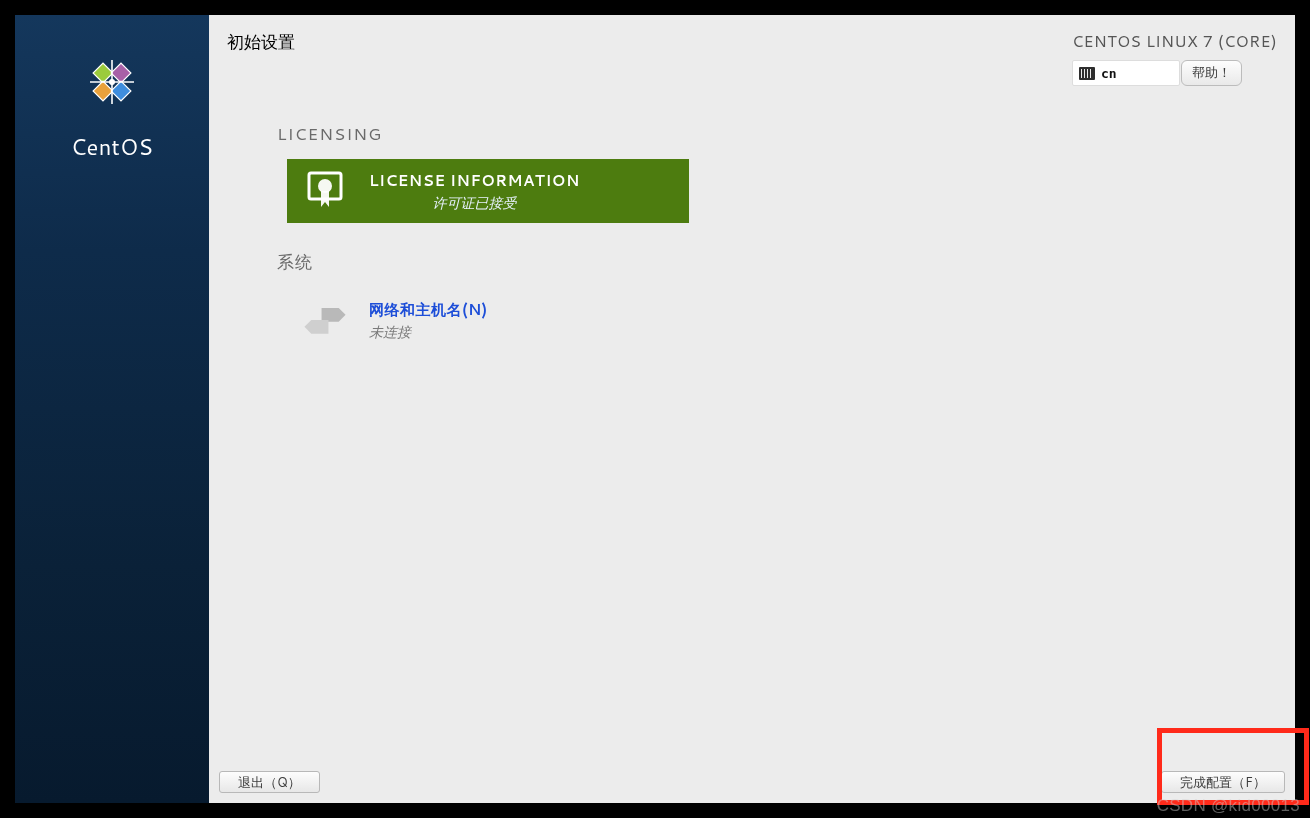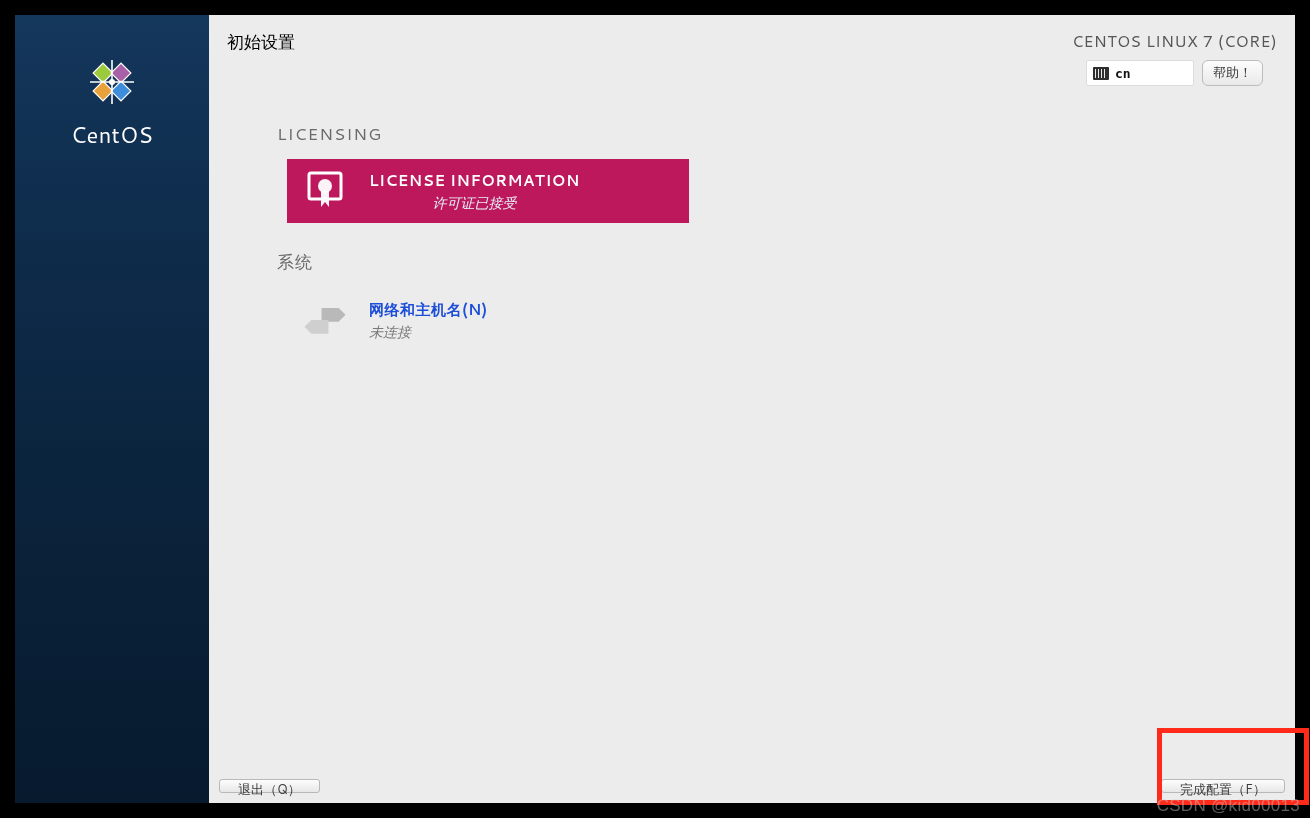--- a/index.html
+++ b/index.html
@@ -22,21 +22,21 @@
       background-color: #0d2844;
       display: flex;
       flex-direction: column;
       align-items: center;
       padding-top: 40px;
     }
     .logo-wrap {
       display: flex;
       flex-direction: column;
       align-items: center;
-      gap: 10px;
+      gap: 22px;
     }
     .logo-text {
       color: #fff;
       font-size: 22px;
       font-weight: 500;
       letter-spacing: 0.2px;
     }
     .main {
       flex: 1;
       background: #ececec;
@@ -51,31 +51,31 @@
       justify-content: space-between;
     }
     .title {
       font-size: 17px;
       color: #000000;
       font-weight: 400;
     }
     .header-right {
       display: flex;
       flex-direction: column;
-      align-items: center;
+      align-items: flex-start;
       gap: 8px;
     }
     .os-title {
       font-size: 16px;
       color: #555;
       letter-spacing: 0.3px;
     }
     .header-controls {
       display: flex;
-      gap: 8px;
+      gap: 1px;
       align-items: center;
     }
     .lang-indicator {
       background: #fff;
       height: 26px;
       width: 108px;
       display: flex;
       align-items: center;
       padding: 0 6px;
       gap: 6px;
@@ -129,21 +129,21 @@
       display: flex;
       align-items: center;
       gap: 20px;
       padding: 8px 14px;
       width: 402px;
       margin-left: 10px;
       margin-bottom: 26px;
       cursor: pointer;
     }
     .spoke.selected {
-      background: #be185d;
+      background: #4d7c0f;
     }
     .spoke-icon {
       width: 48px;
       height: 48px;
       display: flex;
       align-items: center;
       justify-content: center;
       flex-shrink: 0;
     }
     .spoke-text {
@@ -164,21 +164,21 @@
     }
     .spoke.selected .spoke-title { color: #fff; }
     .spoke.selected .spoke-status { color: #e6f1fc; text-align: center; }
     .footer {
       position: absolute;
       left: 10px; right: 10px; bottom: 10px;
       display: flex;
       justify-content: space-between;
     }
     .footer button {
-      height: 14px;
+      height: 22px;
       padding: 0 18px;
       background: linear-gradient(#fdfdfd,#e7e7e7);
       border: 1px solid #b8b8b8;
       border-radius: 3px;
       font-size: 13px;
       color: #3c3c3c;
       cursor: pointer;
       font-family: inherit;
     }
     .highlight-box {

